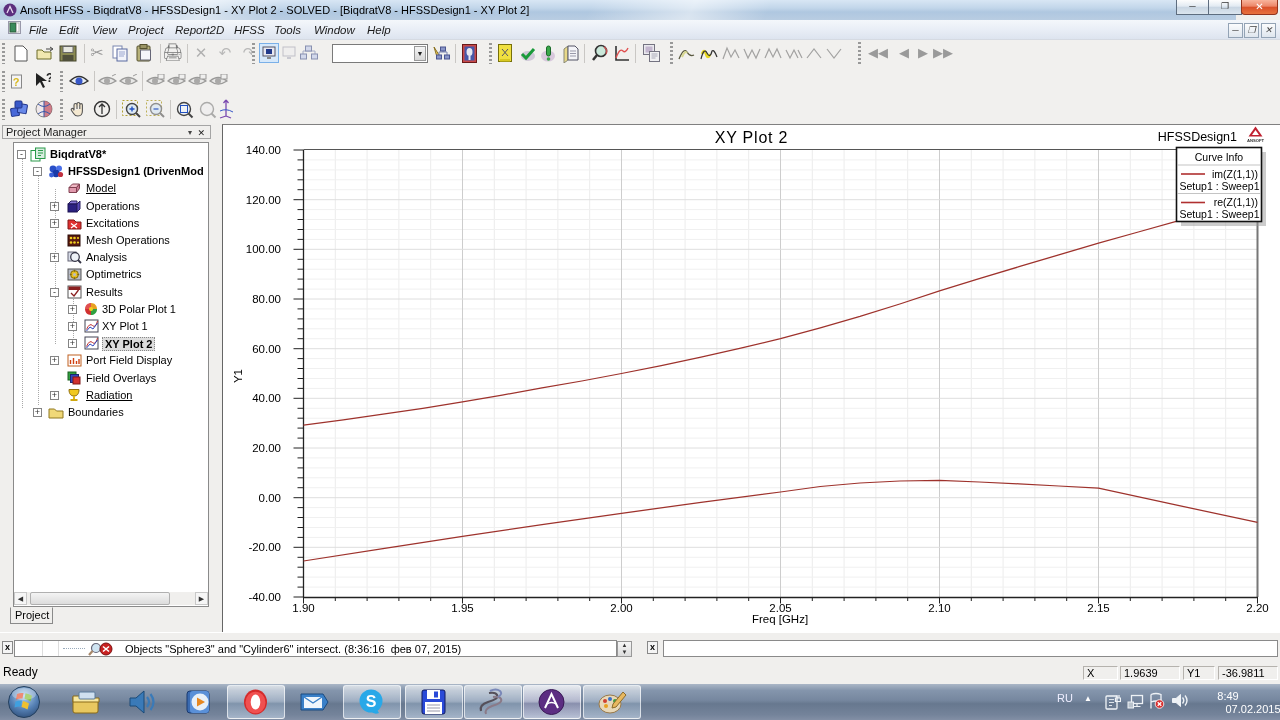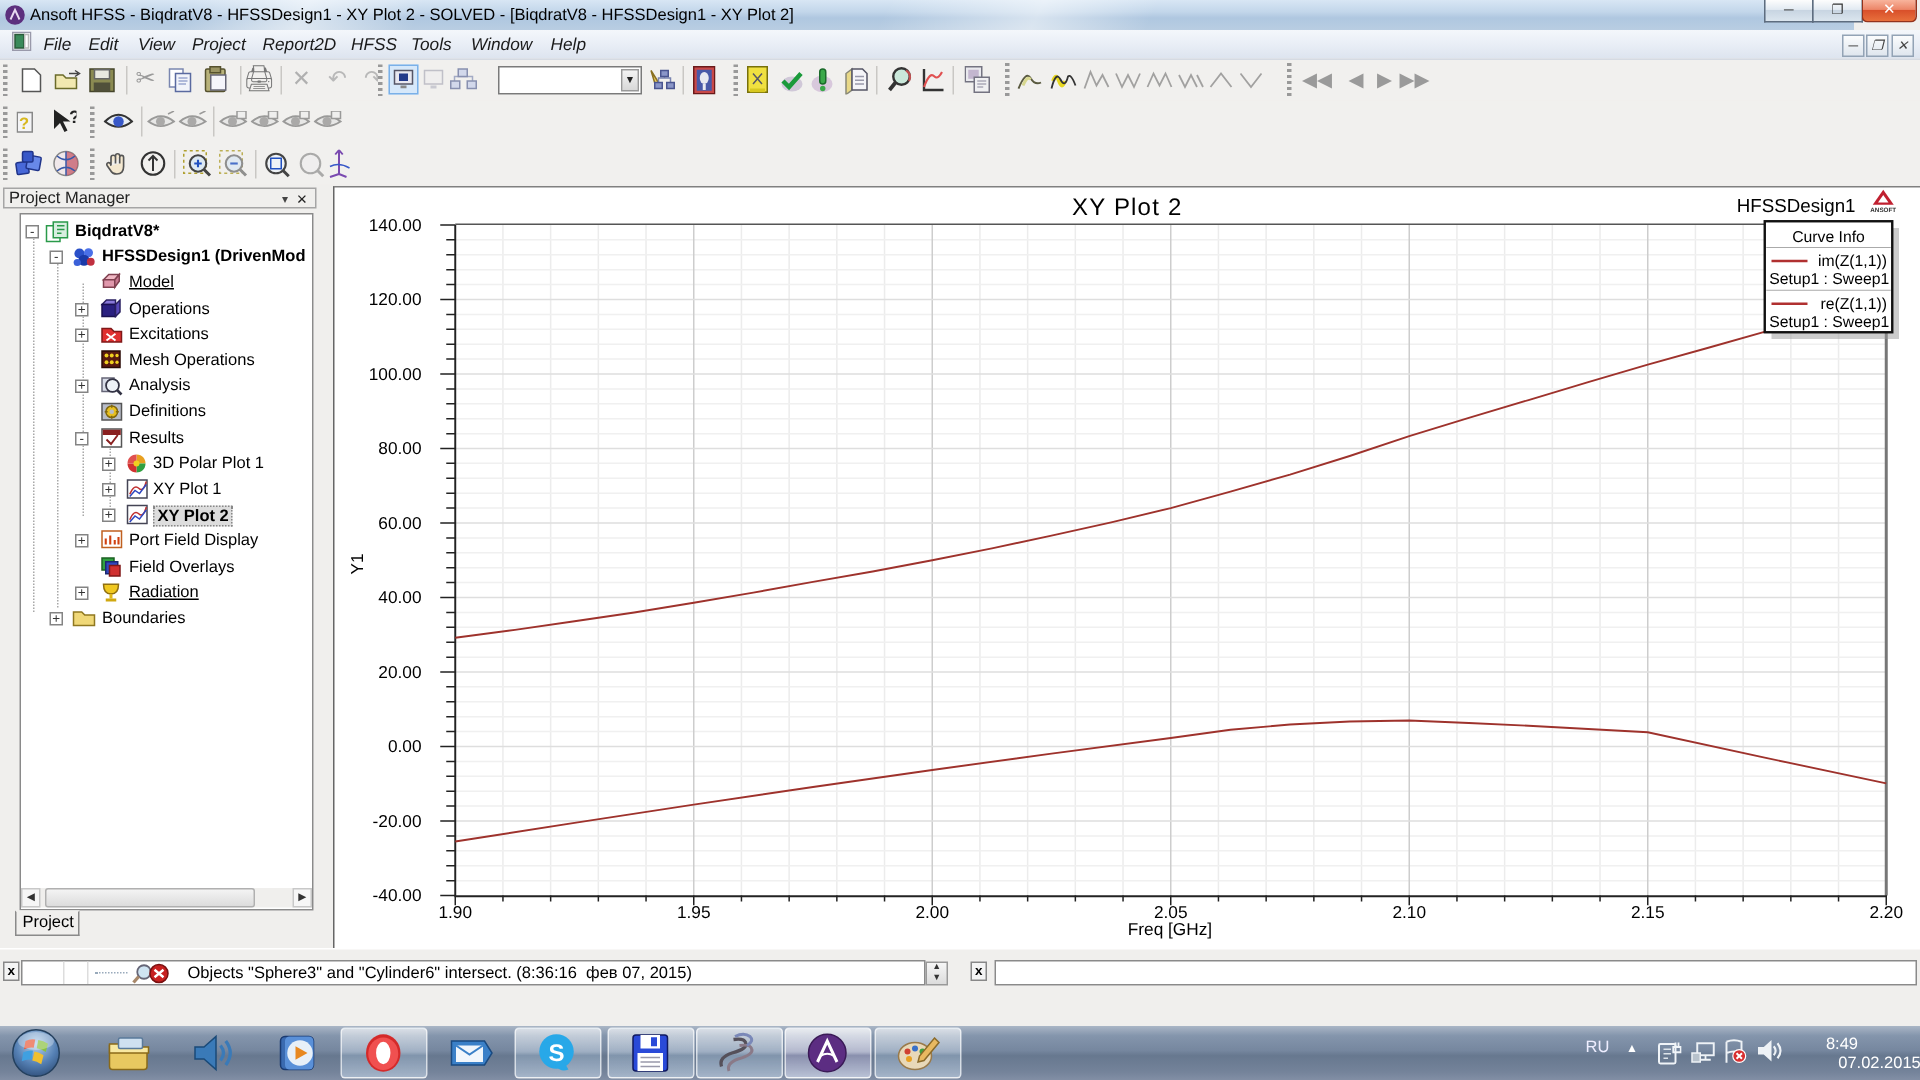--- a/index.html
+++ b/index.html
@@ -392,21 +392,21 @@
           <circle cx="8" cy="7" r="4.3" fill="#eef2f8" stroke="#334" stroke-width="1.2"></circle>
           <path d="M11 10 l3 3" stroke="#334" stroke-width="1.8"></path>
         </svg></span>
     <span class="abs" style="left:72px;top:108.2px;font-size:11px;white-space:nowrap;">Analysis</span>
     <span class="abs" style="left:53px;top:124.4px"><svg width="15" height="14" viewBox="0 0 15 14">
           <rect x="1" y="2" width="13" height="11" fill="#b8bcc8" stroke="#555"></rect>
           <circle cx="7.5" cy="7.5" r="3.9" fill="#e8c020" stroke="#806810"></circle>
           <circle cx="7.5" cy="7.5" r="1.5" fill="#b8bcc8"></circle>
           <path d="M7.5 2.8 v2 M7.5 10.2 v2 M2.8 7.5 h2 M10.2 7.5 h2" stroke="#806810"></path>
         </svg></span>
-    <span class="abs" style="left:72px;top:125.4px;font-size:11px;white-space:nowrap;">Definitions</span>
+    <span class="abs" style="left:72px;top:125.4px;font-size:11px;white-space:nowrap;">Optimetrics</span>
     <div class="pmbox" style="left:36px;top:144.6px">-</div>
     <span class="abs" style="left:53px;top:141.6px"><svg width="15" height="14" viewBox="0 0 15 14">
           <rect x="1" y="1" width="13" height="12" fill="#fff" stroke="#555"></rect>
           <rect x="1.5" y="1.5" width="12" height="3.5" fill="#8a2020"></rect>
           <path d="M4 8 l3 3 l4.5 -6" stroke="#8a2020" fill="none" stroke-width="1.3"></path>
         </svg></span>
     <span class="abs" style="left:72px;top:142.6px;font-size:11px;white-space:nowrap;">Results</span>
     <div class="pmbox" style="left:54px;top:161.8px">+</div>
     <span class="abs" style="left:70px;top:158.8px"><svg width="14" height="14" viewBox="0 0 14 14">
           <path d="M7 1 c4 0 6 3 6 6 h-6 z" fill="#e8a020"></path>
@@ -525,20 +525,27 @@
           <path d="M5.5 9 L2 13" stroke="#a8886a" stroke-width="2.2"></path>
           <circle cx="19" cy="7" r="6" fill="#c82020" stroke="#7a1010"></circle>
           <path d="M16 4.5 l6 5 m0 -5 l-6 5" stroke="#fff" stroke-width="1.6"></path>
         </svg>
         <span class="abs" style="left:110px;top:2px;font-size:11px;white-space:nowrap">Objects "Sphere3" and "Cylinder6" intersect. (8:36:16&nbsp; фев 07, 2015)</span>
       </div>
       <div class="abs" style="left:617px;top:8px;width:15px;height:16px;border:1px solid #999;background:linear-gradient(180deg,#f6f6f6,#dcdcdc);text-align:center;font-size:6px;line-height:7px;color:#333">▲<br>▼</div>
       <div class="abs" style="left:647px;top:8px;width:11px;height:13px;border:1px solid #888;background:#f4f4f4;font-size:9px;font-weight:bold;text-align:center;line-height:11px">x</div>
       <div class="msgfield" style="left:663px;width:615px"></div>
     </div>
+  <div id="statusbar">
+    <div style="position:absolute;left:3px;top:4px">Ready</div>
+    <div class="stbox" style="left:1083px;width:35px">X</div>
+    <div class="stbox" style="left:1120px;width:60px">1.9639</div>
+    <div class="stbox" style="left:1183px;width:32px">Y1</div>
+    <div class="stbox" style="left:1218px;width:60px">-36.9811</div>
+  </div>
 
   <div id="taskbar">
       <svg class="abs" style="left:5px;top:1px" width="38" height="34" viewBox="0 0 38 34">
 <defs>
           <radialGradient id="orb" cx="0.5" cy="0.3" r="0.8">
             <stop offset="0" stop-color="#b8d4ee"></stop>
             <stop offset="0.55" stop-color="#5580b4"></stop>
             <stop offset="1" stop-color="#28456e"></stop>
           </radialGradient>
         </defs>

